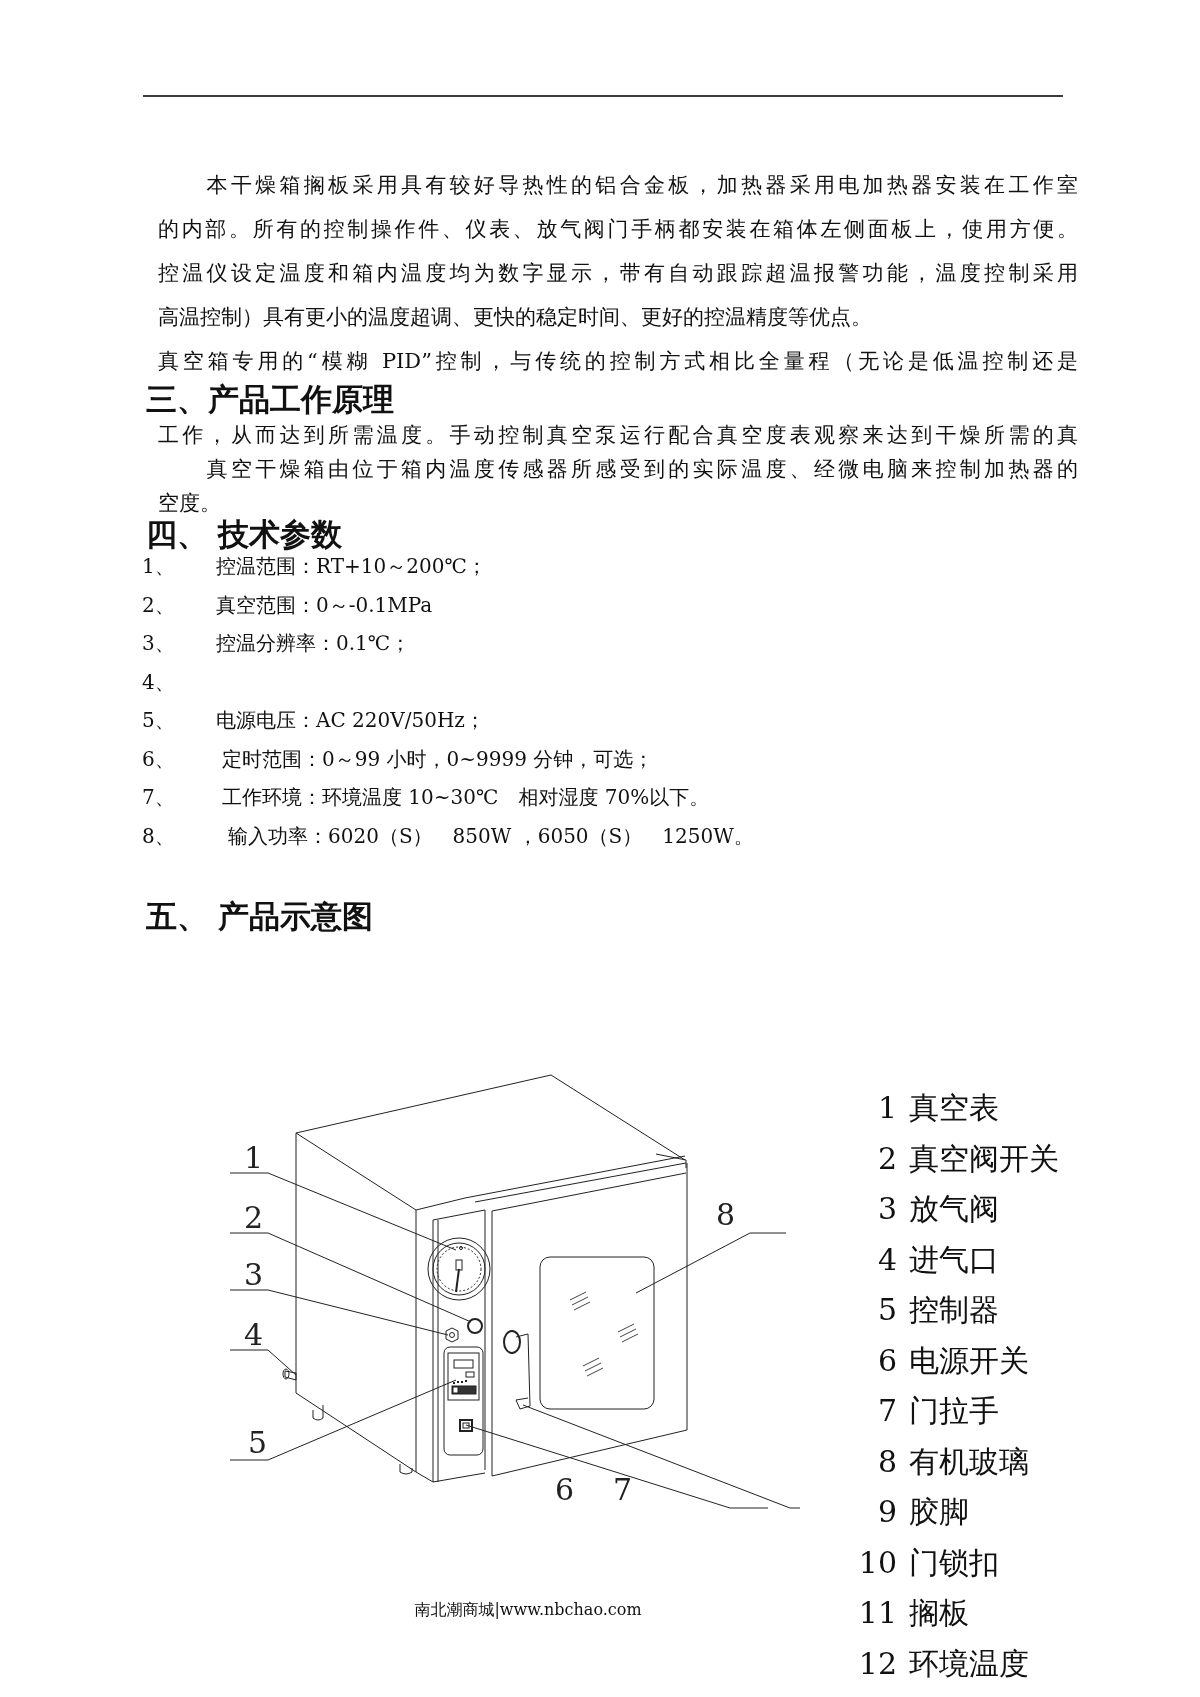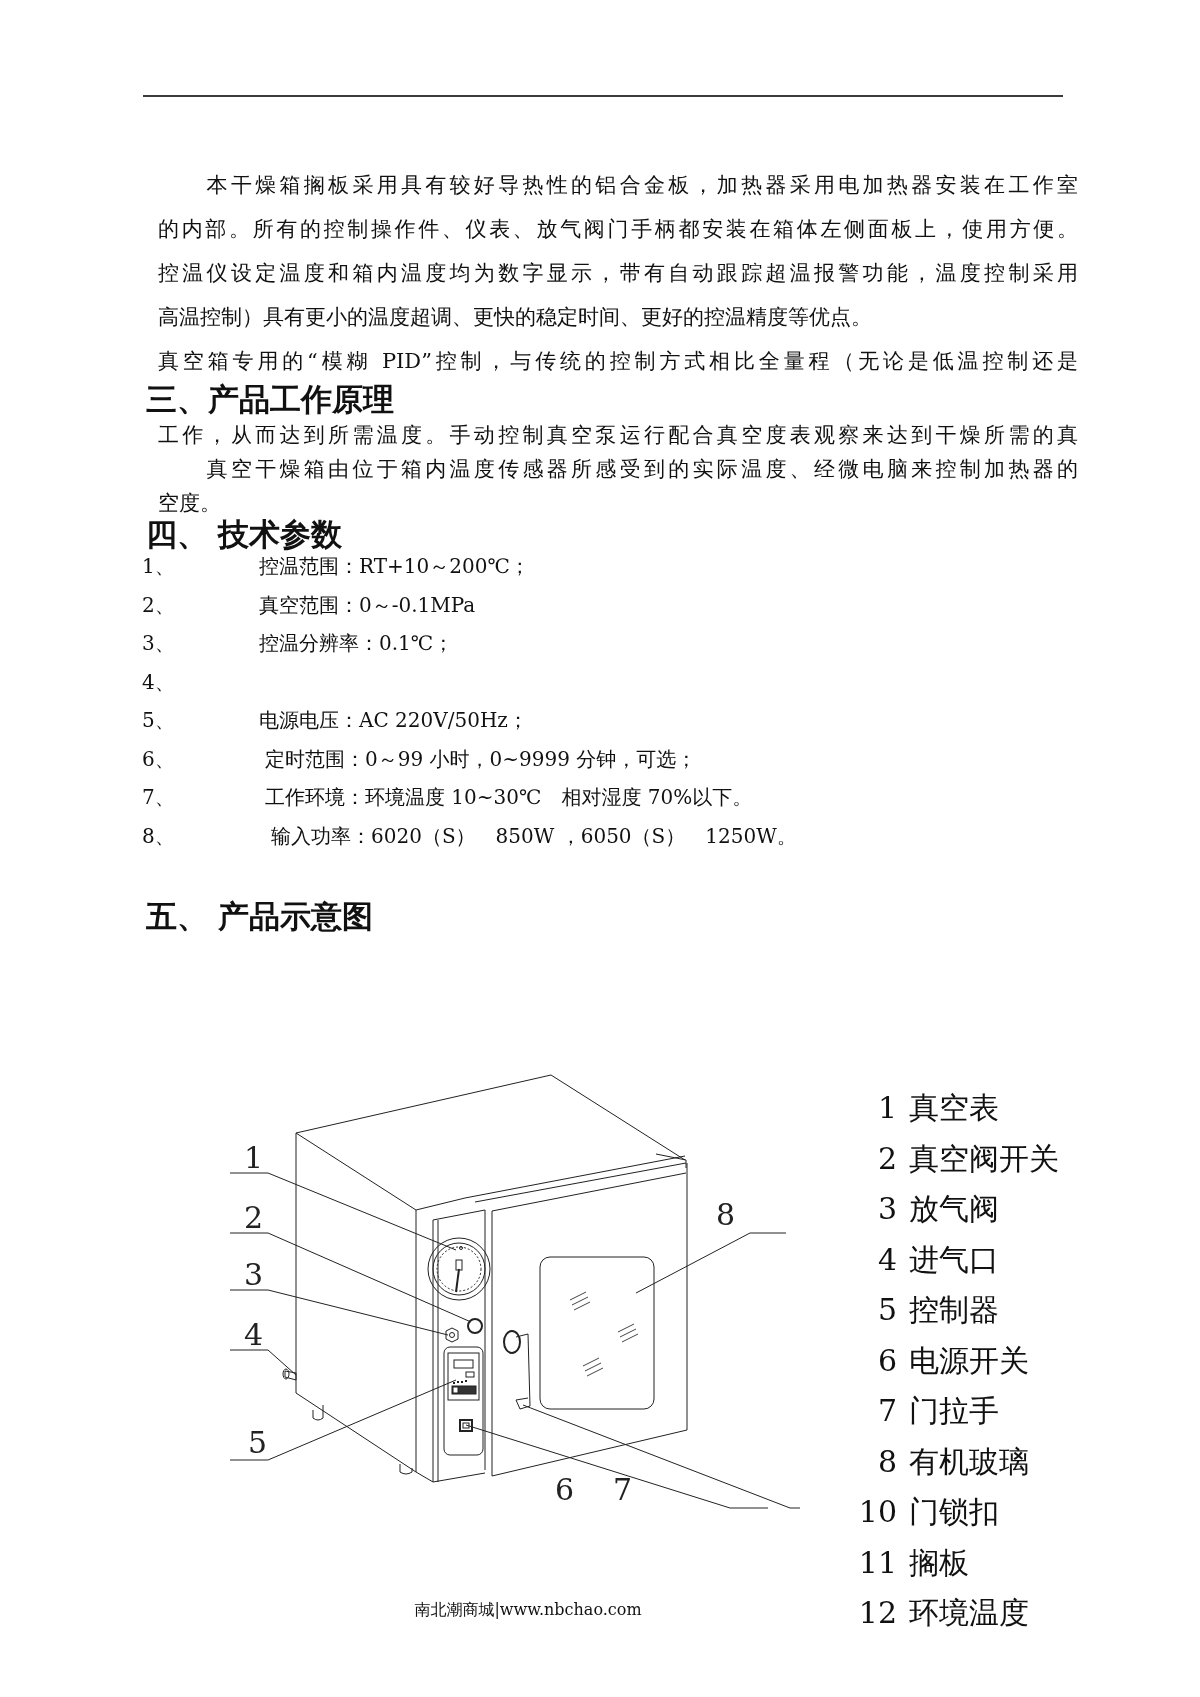--- a/index.html
+++ b/index.html
@@ -10,21 +10,21 @@
   .para .line { display:block; white-space:nowrap; text-align:justify; text-align-last:justify; }
   .para .line.last { text-align-last:left; }
   .p1 .line { height:44px; line-height:44px; }
   .p2 .line { height:34px; line-height:34px; }
   .heading { position:absolute; left:134px; font-size:31px; font-weight:bold;
              font-family:"DejaVu Sans","Liberation Sans",sans-serif; margin:12px; white-space:nowrap; }
   .heading .num { display:inline-block; }
   .specs { position:absolute; left:142px; top:547px; width:900px; margin:0; padding:0; list-style:none; font-size:20px; }
   .specs li { height:38.5px; line-height:38.5px; white-space:nowrap; position:relative; }
   .specs .idx { position:absolute; left:0; }
-  .specs .txt { position:absolute;margin-left:43px; }
+  .specs .txt { position:absolute; }
   .diagram { position:absolute; left:220px; top:1060px; width:580px; height:460px; }
   .legend { position:absolute; left:855px; top:1083px; margin:0; padding:0; list-style:none;
             font-size:30px; font-family:"DejaVu Serif","Liberation Serif",serif; }
   .legend li { height:50.5px; line-height:50.5px; white-space:nowrap; position:relative; }
   .legend .n { display:inline-block; width:42px; text-align:right; margin-right:12px; }
   .footer { position:absolute; left:0; width:1056px; top:1600px; text-align:center; font-size:16px; }
 </style>
 </head>
 <body>
 
@@ -190,18 +190,19 @@
 
 <ul class="legend">
   <li><span class="n">1</span><span>真空表</span></li>
   <li><span class="n">2</span><span>真空阀开关</span></li>
   <li><span class="n">3</span><span>放气阀</span></li>
   <li><span class="n">4</span><span>进气口</span></li>
   <li><span class="n">5</span><span>控制器</span></li>
   <li><span class="n">6</span><span>电源开关</span></li>
   <li><span class="n">7</span><span>门拉手</span></li>
   <li><span class="n">8</span><span>有机玻璃</span></li>
+  <li><span class="n">9</span><span>胶脚</span></li>
   <li><span class="n">10</span><span>门锁扣</span></li>
   <li><span class="n">11</span><span>搁板</span></li>
   <li><span class="n">12</span><span>环境温度</span></li>
 </ul>
 
 <div class="footer">南北潮商城|www.nbchao.com</div>
 
 </body></html>

